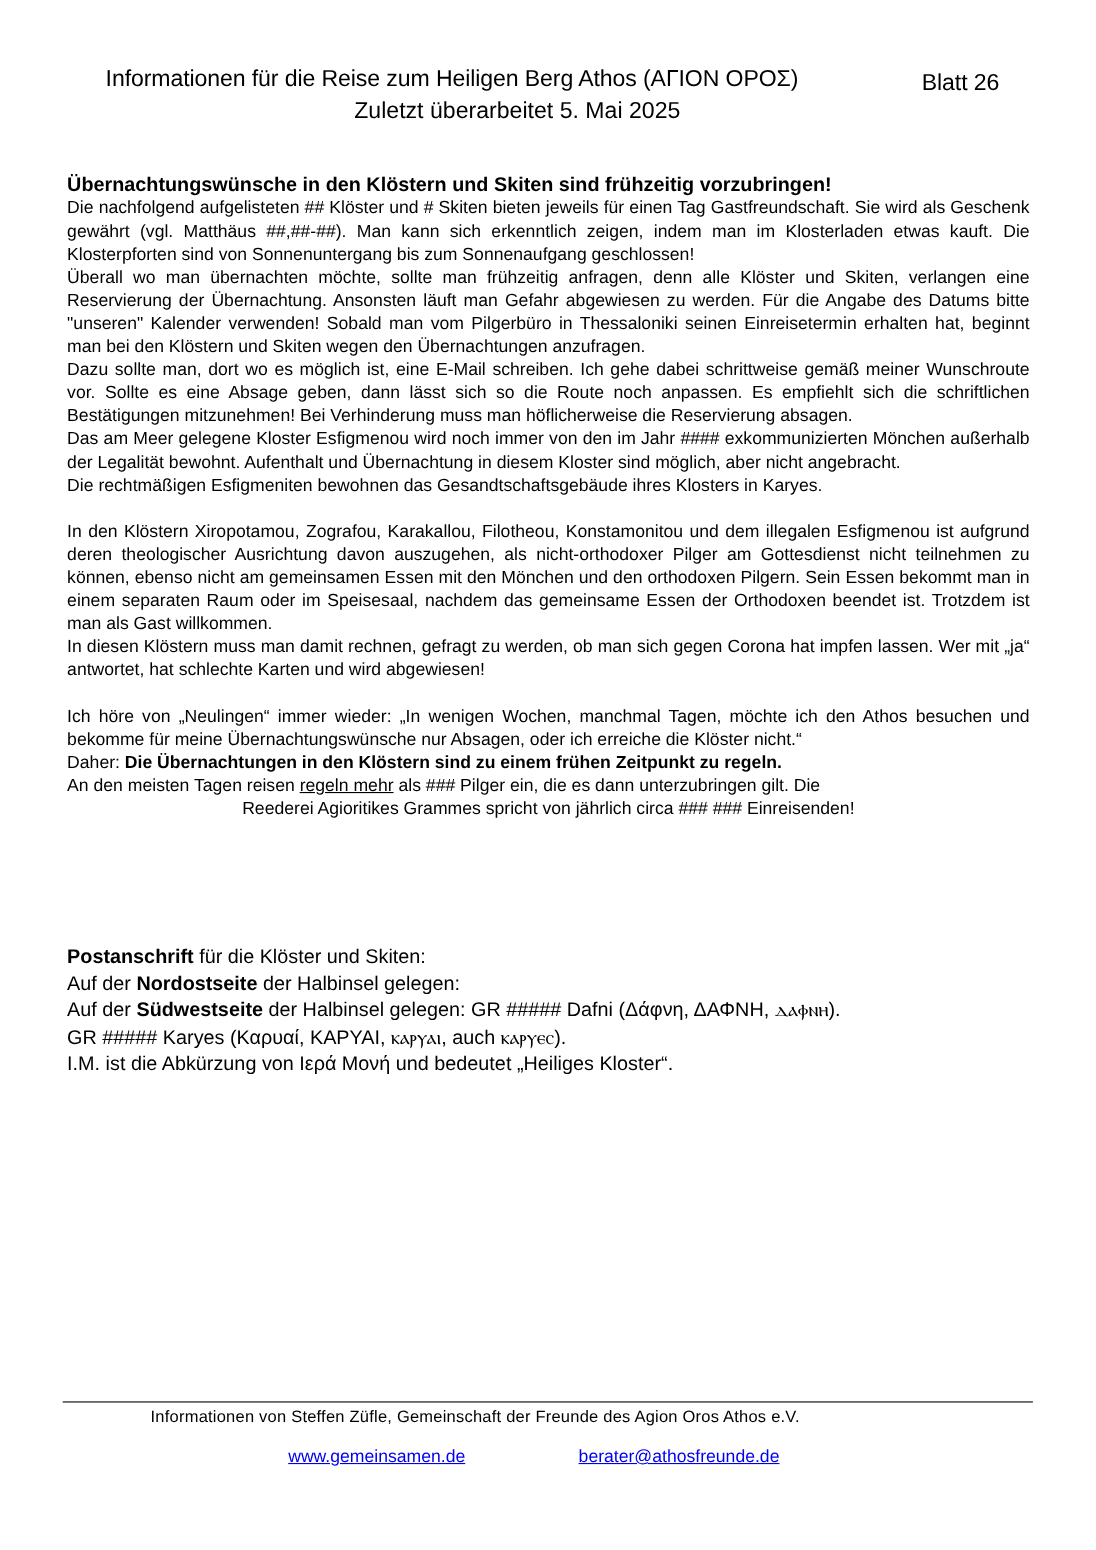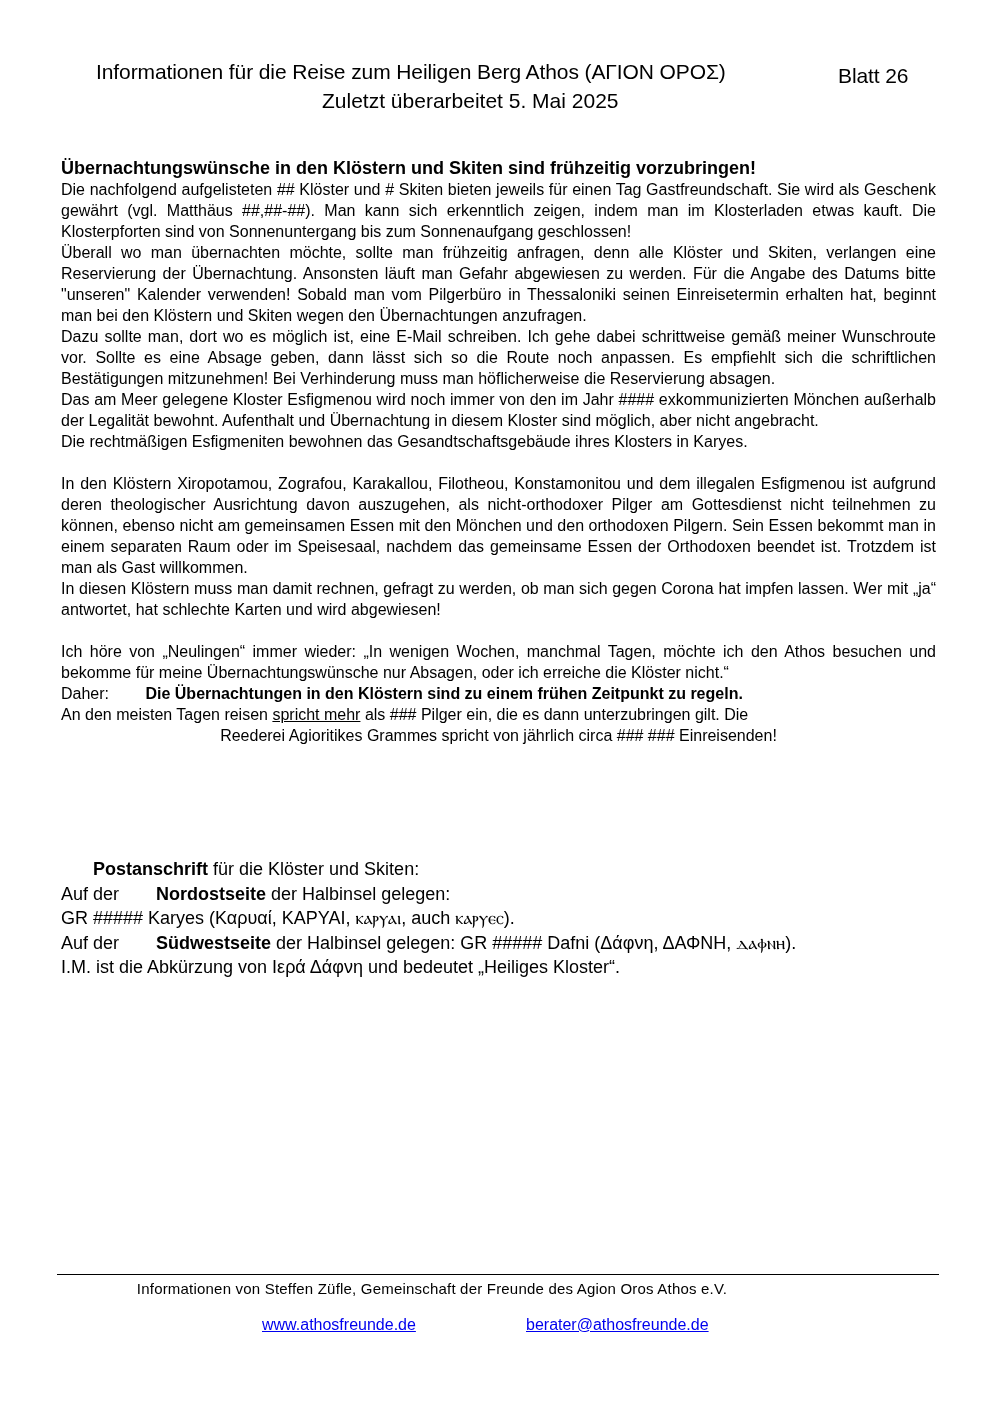--- a/index.html
+++ b/index.html
@@ -7,21 +7,21 @@
          font-family: "Liberation Sans", sans-serif; color: #000; }
   .hdr1 { position: absolute; left: 96px; top: 60px; font-size: 21px; white-space: nowrap; letter-spacing: -0.1px; }
   .hdr1 .blatt { position: absolute; left: 742px; top: 4px; white-space: nowrap; }
   .hdr2 { position: absolute; left: 286px; top: 89px; font-size: 21px; white-space: nowrap; margin-left: 36px; }
   .main { position: absolute; left: 61px; top: 157px; width: 875px; font-size: 16px; line-height: 21px; }
   .main p { margin: 0; text-align: justify; }
   .main .h { font-weight: bold; font-size: 18px; line-height: 22px; margin-bottom: 0; }
   .gap { height: 21px; }
   .addr { position: absolute; left: 61px; top: 857px; width: 880px; font-size: 18px; line-height: 24.5px; }
   .addr p { margin: 0; white-space: nowrap; }
-  b { font-weight: bold; margin-left: 32px; }
+  b { font-weight: bold; }
   u { text-decoration: underline; }
   .footer-line { position: absolute; left: 57px; top: 1274px; width: 882px; height: 0; border-top: 1px solid #000; }
   .footer-text { position: absolute; left: 0; width: 864px; top: 1280px; text-align: center; font-size: 15px; letter-spacing: 0.2px; }
   .footer-links { position: absolute; top: 1316px; font-size: 16px; }
   .footer-links a { color: #0000ee; text-decoration: underline; }
   .l1 { left: 262px; }
   .l2 { left: 526px; }
 </style>
 </head>
 <body>
@@ -38,32 +38,32 @@
   <p>Überall wo man übernachten möchte, sollte man frühzeitig anfragen, denn alle Klöster und Skiten, verlangen eine Reservierung der Übernachtung. Ansonsten läuft man Gefahr abgewiesen zu werden. Für die Angabe des Datums bitte "unseren" Kalender verwenden! Sobald man vom Pilgerbüro in Thessaloniki seinen Einreisetermin erhalten hat, beginnt man bei den Klöstern und Skiten wegen den Übernachtungen anzufragen.</p>
   <p>Dazu sollte man, dort wo es möglich ist, eine E-Mail schreiben. Ich gehe dabei schrittweise gemäß meiner Wunschroute vor. Sollte es eine Absage geben, dann lässt sich so die Route noch anpassen. Es empfiehlt sich die schriftlichen Bestätigungen mitzunehmen! Bei Verhinderung muss man höflicherweise die Reservierung absagen.</p>
   <p>Das am Meer gelegene Kloster Esfigmenou wird noch immer von den im Jahr #### exkommunizierten Mönchen außerhalb der Legalität bewohnt. Aufenthalt und Übernachtung in diesem Kloster sind möglich, aber nicht angebracht.</p>
   <p>Die rechtmäßigen Esfigmeniten bewohnen das Gesandtschaftsgebäude ihres Klosters in Karyes.</p>
   <div class="gap"></div>
   <p>In den Klöstern Xiropotamou, Zografou, Karakallou, Filotheou, Konstamonitou und dem illegalen Esfigmenou ist aufgrund deren theologischer Ausrichtung davon auszugehen, als nicht-orthodoxer Pilger am Gottesdienst nicht teilnehmen zu können, ebenso nicht am gemeinsamen Essen mit den Mönchen und den orthodoxen Pilgern. Sein Essen bekommt man in einem separaten Raum oder im Speisesaal, nachdem das gemeinsame Essen der Orthodoxen beendet ist. Trotzdem ist man als Gast willkommen.</p>
   <p>In diesen Klöstern muss man damit rechnen, gefragt zu werden, ob man sich gegen Corona hat impfen lassen. Wer mit „ja“ antwortet, hat schlechte Karten und wird abgewiesen!</p>
   <div class="gap"></div>
   <p>Ich höre von „Neulingen“ immer wieder: „In wenigen Wochen, manchmal Tagen, möchte ich den Athos besuchen und bekomme für meine Übernachtungswünsche nur Absagen, oder ich erreiche die Klöster nicht.“</p>
   <p><span>Daher: </span><b>Die Übernachtungen in den Klöstern sind zu einem frühen Zeitpunkt zu regeln.</b></p>
-  <p style="text-align:left"><span>An den meisten Tagen reisen </span><u>spricht mehr</u><span> als ### Pilger ein, die es dann unterzubringen gilt. Die</span></p>
+  <p style="text-align:left"><span>An den meisten Tagen reisen </span><u>regeln mehr</u><span> als ### Pilger ein, die es dann unterzubringen gilt. Die</span></p>
   <p style="text-align:center">Reederei Agioritikes Grammes spricht von jährlich circa ### ### Einreisenden!</p>
 </div>
 
 <div class="addr">
   <p><b>Postanschrift</b><span> für die Klöster und Skiten:</span></p>
   <p><span>Auf der </span><b>Nordostseite</b><span> der Halbinsel gelegen:</span></p>
+  <p><span>Auf der </span><b>Südwestseite</b><span> der Halbinsel gelegen: GR ##### Dafni (Δάφνη, ΔΑΦΝΗ, ⲇⲁⲫⲛⲏ).</span></p>
   <p>GR ##### Karyes (Καρυαί, ΚΑΡΥΑΙ, ⲕⲁⲣⲩⲁⲓ, auch ⲕⲁⲣⲩⲉⲥ).</p>
-  <p><span>Auf der </span><b>Südwestseite</b><span> der Halbinsel gelegen: GR ##### Dafni (Δάφνη, ΔΑΦΝΗ, ⲇⲁⲫⲛⲏ).</span></p>
-  <p>I.M. ist die Abkürzung von Ιερά Δάφνη und bedeutet „Heiliges Kloster“.</p>
+  <p>I.M. ist die Abkürzung von Ιερά Μονή und bedeutet „Heiliges Kloster“.</p>
 </div>
 
 <div class="footer-line"></div>
 <div class="footer-text">Informationen von Steffen Züfle, Gemeinschaft der Freunde des Agion Oros Athos e.V.</div>
 <div class="footer-links l1">
-  <a> www.athosfreunde.de</a>
+  <a> www.gemeinsamen.de</a>
 </div>
 <div class="footer-links l2">
   <a>berater@athosfreunde.de</a>
 </div>
 
 </body></html>

